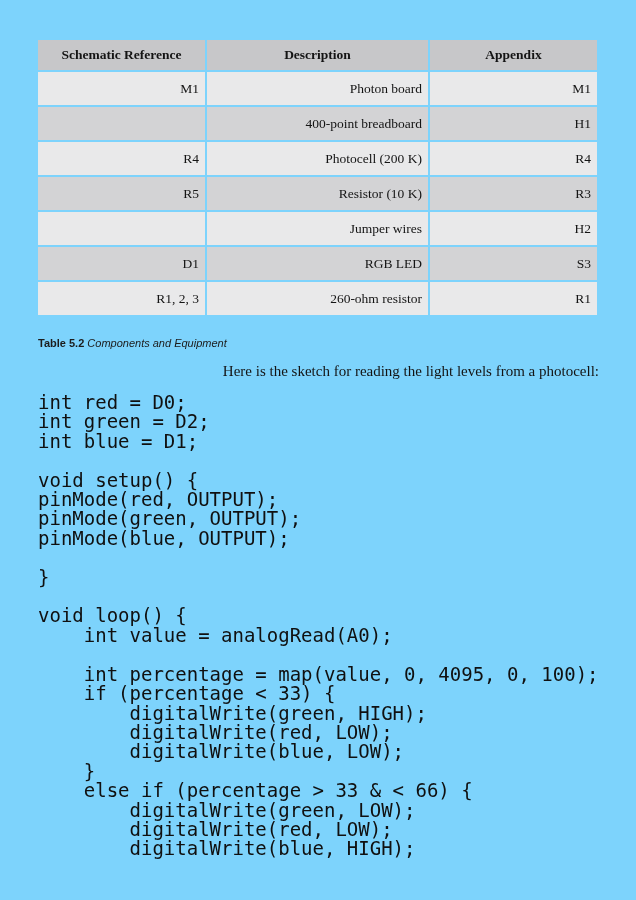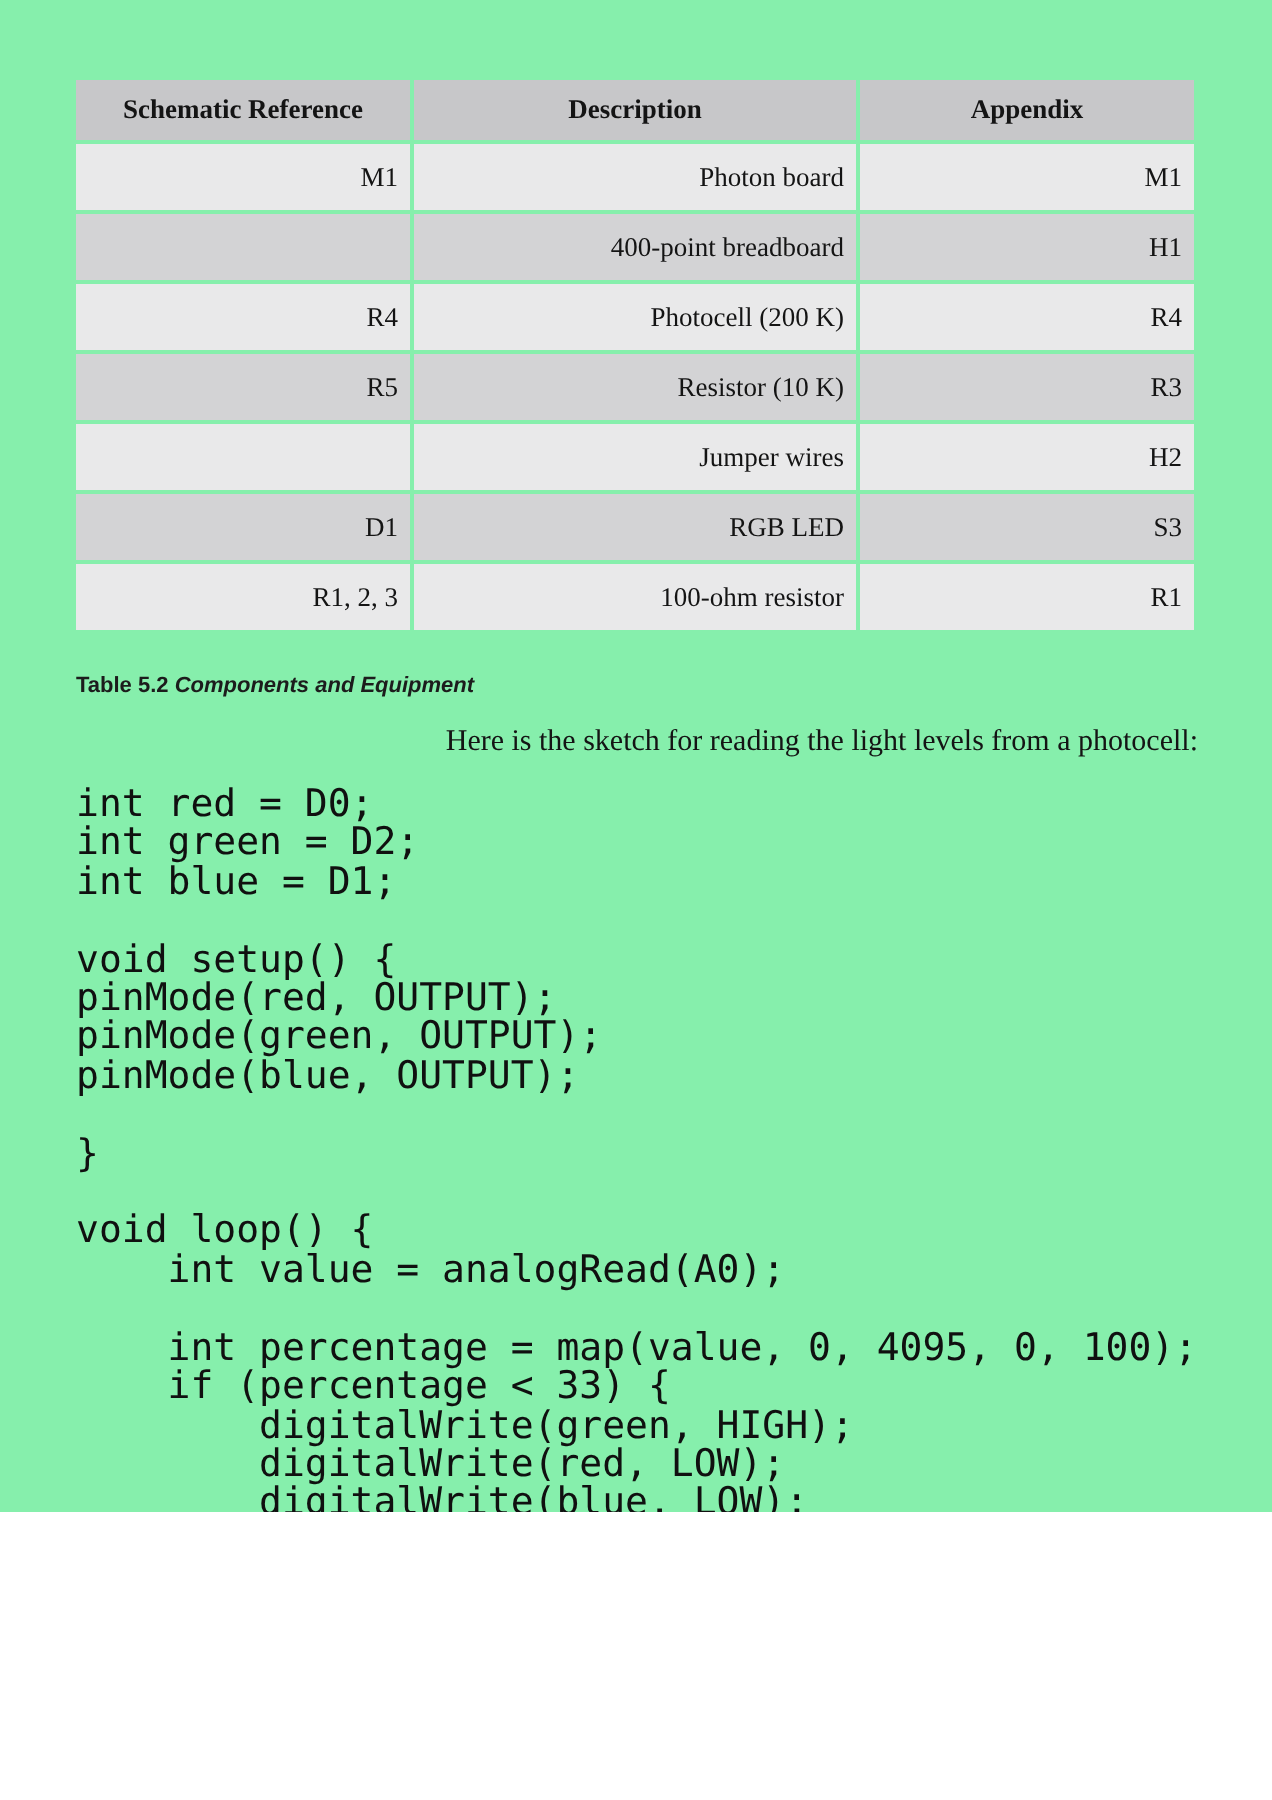--- a/index.html
+++ b/index.html
@@ -5,22 +5,22 @@
   :root{
     --header-bg:#c7c7c9;
     --row-light:#e9e9ea;
     --row-dark:#d3d3d5;
     --text:#141414;
   }
   *{box-sizing:border-box;}
   html,body{margin:0;padding:0;background:#ffffff;}
   .page{
     position:relative;
-    width:636px;height:756px;
-    background:#86efac;
+    width:636px;height:900px;
+    background:#7dd3fc;
     overflow:hidden;
     color:var(--text);
   }
   .content{
     padding:38px 37px 0 36px;
   }
   table.components{
     border-collapse:separate;
     border-spacing:2px;
     table-layout:fixed;
@@ -46,21 +46,21 @@
   table.components tbody tr:nth-child(even) td{background:var(--row-dark);}
   .col-narrow{width:167px;}
   .col-wide{width:221px;}
   .table-caption{
     margin:20px 0 0 2px;
     font-family:"Liberation Sans", sans-serif;
     font-size:11px;
     color:#1c1c1c;
   }
   .table-caption .cap-label{font-weight:bold;font-style:normal;}
-  .table-caption .cap-title{font-style:italic;font-weight:700;}
+  .table-caption .cap-title{font-style:italic;font-weight:400;}
   .body-paragraph{
     margin:13px 0 0 0;
     font-family:"Liberation Serif", serif;
     font-size:15px;
     line-height:19px;
     text-indent:24px;
     color:var(--text);
     text-align:right;
   }
   pre.code-block{
@@ -117,21 +117,21 @@
             <td>Jumper wires</td>
             <td>H2</td>
           </tr>
           <tr>
             <td>D1</td>
             <td>RGB LED</td>
             <td>S3</td>
           </tr>
           <tr>
             <td>R1, 2, 3</td>
-            <td>100-ohm resistor</td>
+            <td>260-ohm resistor</td>
             <td>R1</td>
           </tr>
         </tbody>
     </table>
 
     <p class="table-caption">
       <span class="cap-label">Table 5.2</span>
       <span class="cap-title">Components and Equipment</span>
     </p>
 

